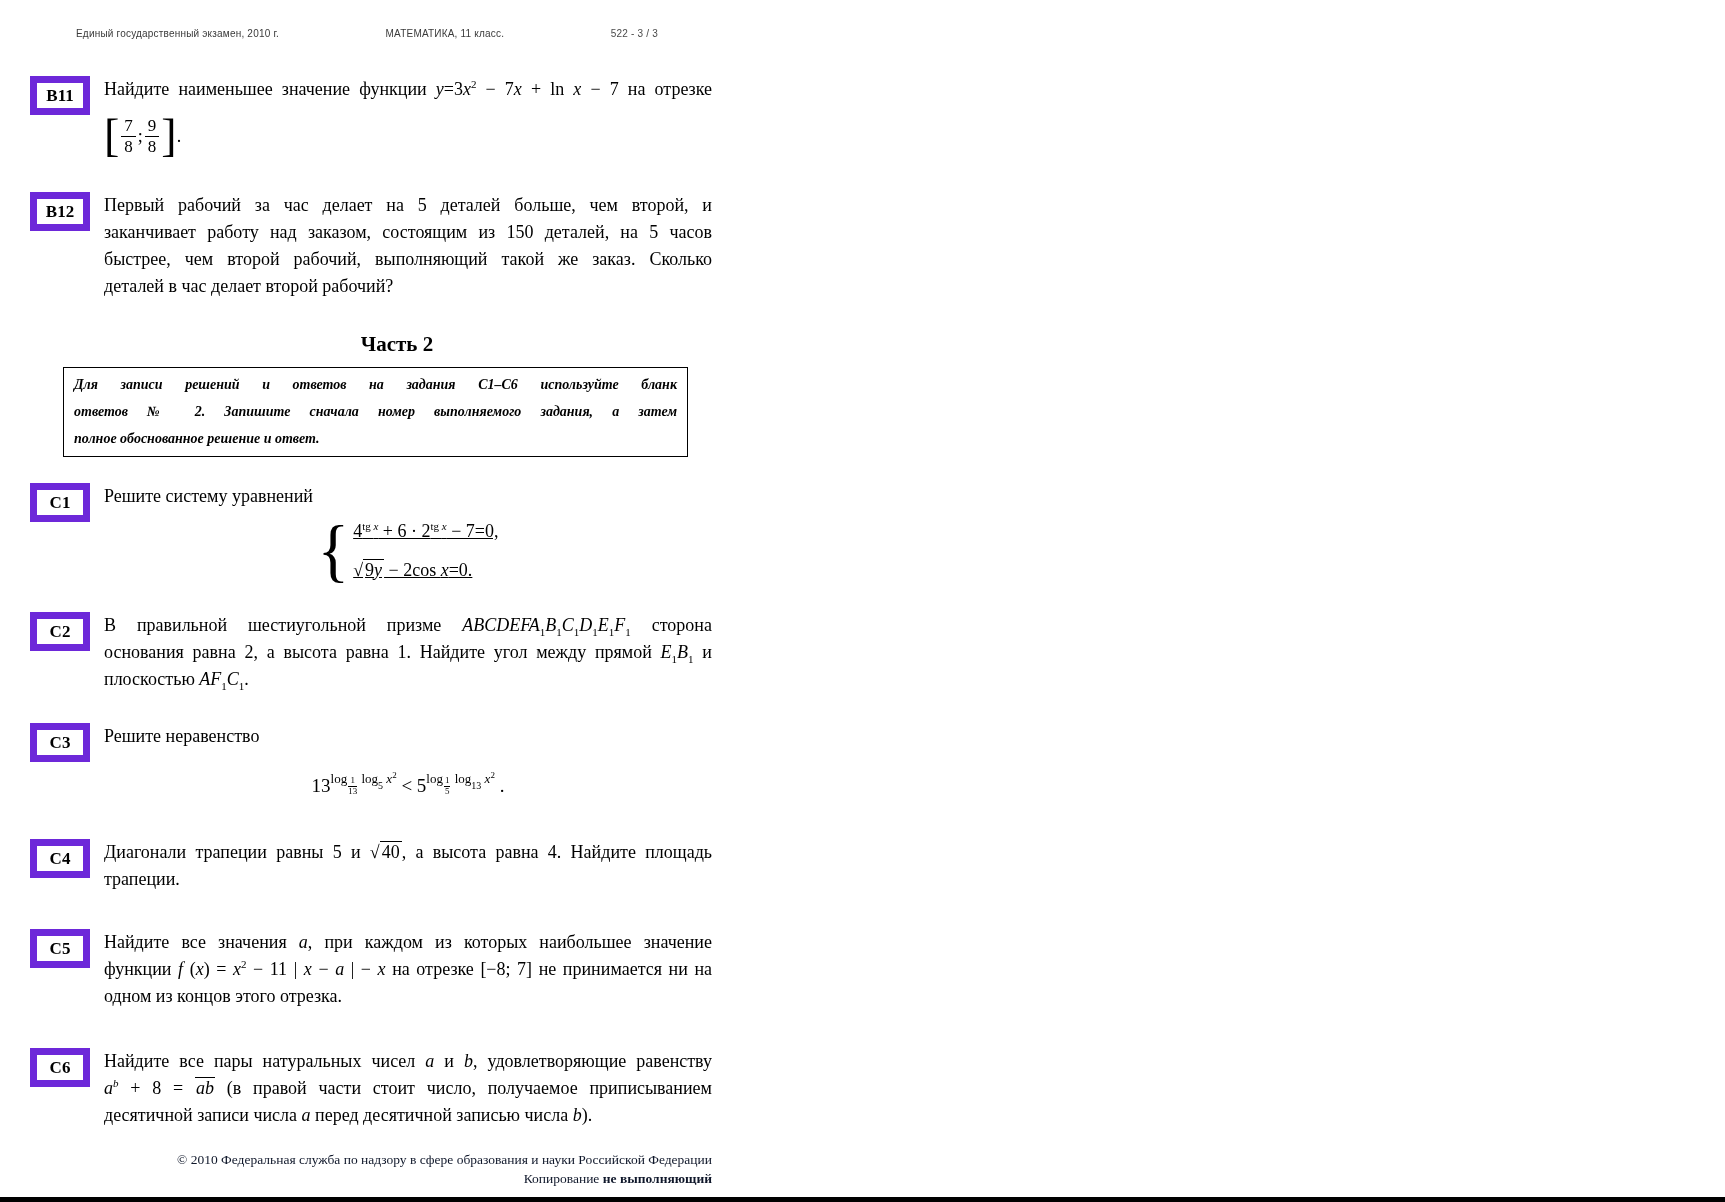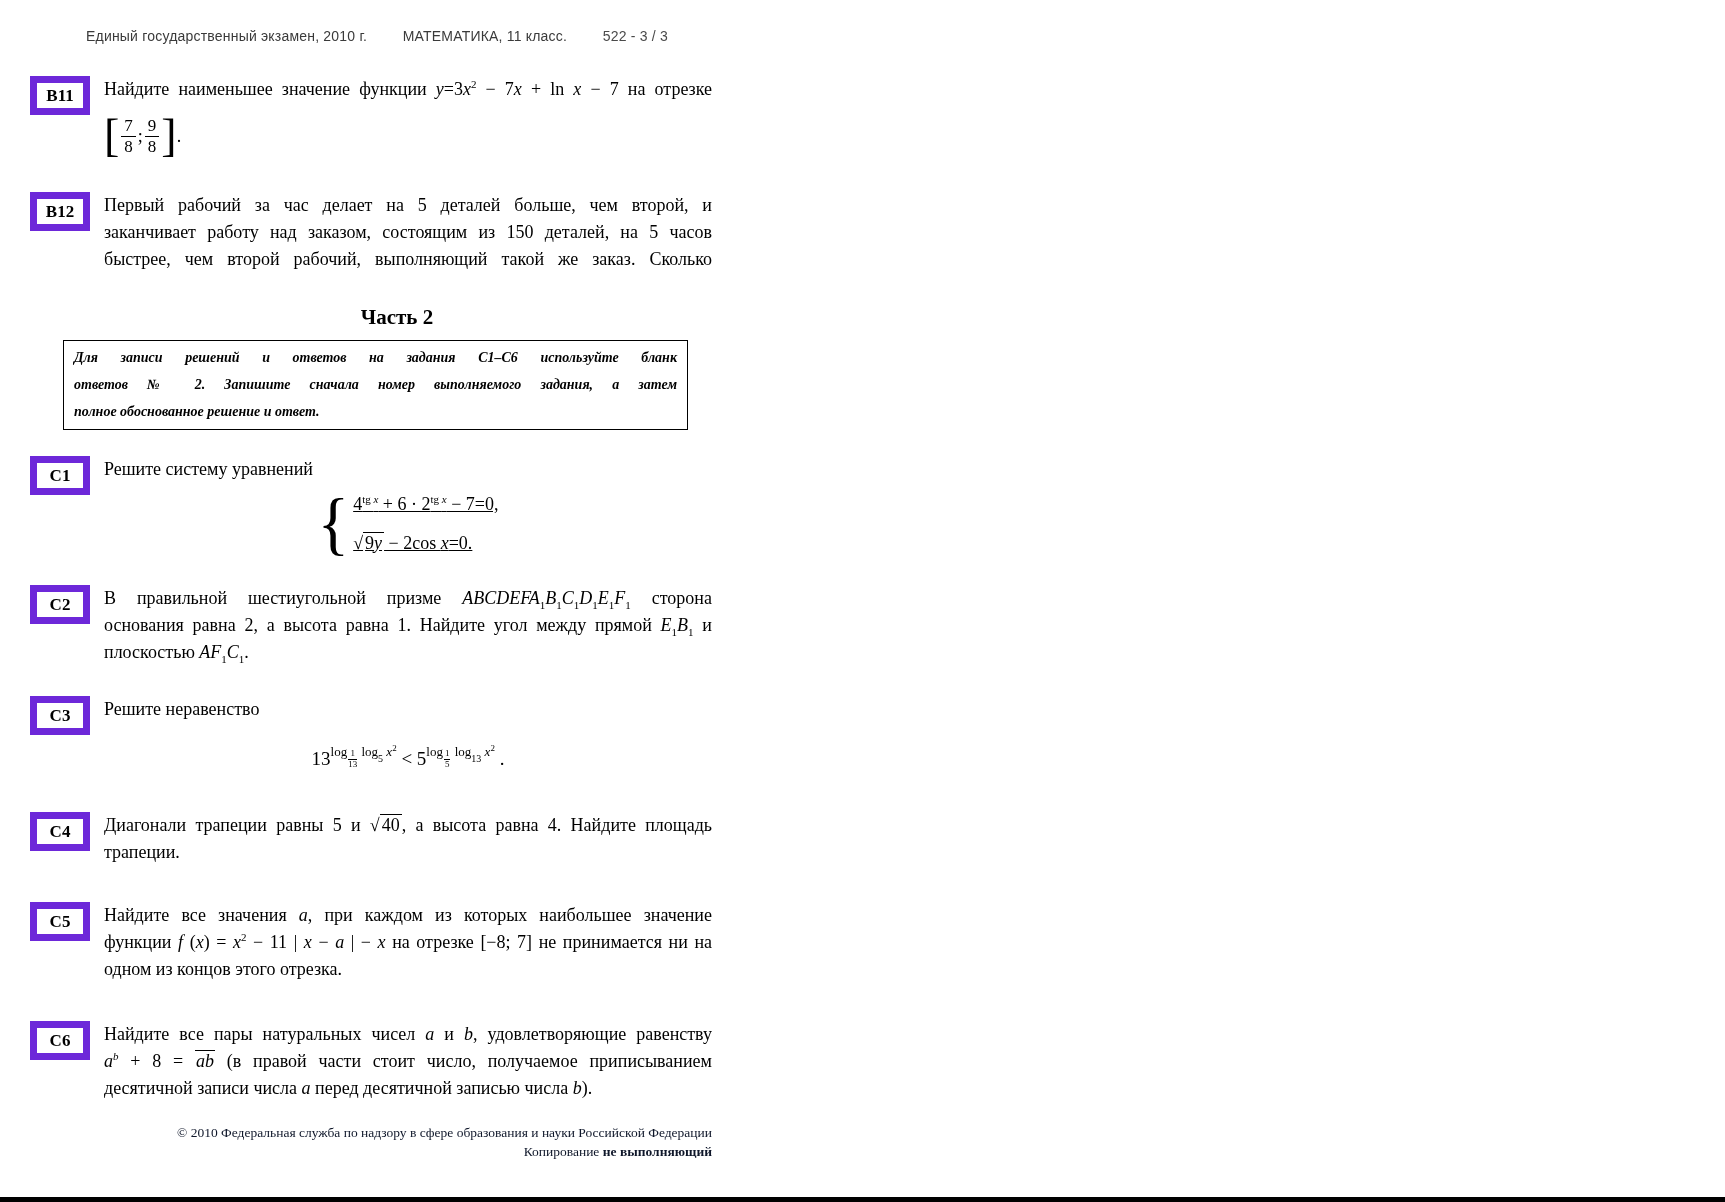--- a/index.html
+++ b/index.html
@@ -5,24 +5,24 @@
   html,body{margin:0;padding:0;}
   body{
     width:1725px;height:1202px;position:relative;overflow:hidden;
     background:#ffffff;color:#000;
     font-family:"Liberation Serif","DejaVu Serif",serif;
   }
   .page{position:absolute;inset:0;background:#fff;}
 
   
   .hdr{
-    position:absolute;left:86px;top:28px;width:582px;
+    position:absolute;left:76px;top:28px;width:582px;
     display:flex;justify-content:space-between;align-items:baseline;
     font-family:"Liberation Sans","DejaVu Sans",sans-serif;
-    font-size:14px;color:#3a3a3a;letter-spacing:.2px;white-space:nowrap;
+    font-size:10px;color:#3a3a3a;letter-spacing:.2px;white-space:nowrap;
   }
   .hdr .pgcode{color:#4a4a4a;}
 
   
   .content{position:absolute;left:30px;top:70px;width:682px;}
 
   .prob{display:flex;align-items:flex-start;}
   .plabel{
     flex:none;width:46px;height:25px;border:7px solid #6d28d9;
     font-weight:bold;font-size:17px;line-height:25px;text-align:center;
@@ -116,20 +116,21 @@
             </span><span class="br">]</span>.</div>
       </div>
     </div>
 
     <div class="prob" id="b12">
       <div class="plabel">B12</div>
       <div class="pbody">
         <div class="line just">Первый рабочий за час делает на 5 деталей больше, чем второй, и</div>
         <div class="line just">заканчивает работу над заказом, состоящим из 150 деталей, на 5 часов</div>
         <div class="line just">быстрее, чем второй рабочий, выполняющий такой же заказ. Сколько</div>
+        <div class="line">деталей в час делает второй рабочий?</div>
       </div>
     </div>
 
     <div class="part2">Часть 2</div>
 
     <div class="instr-box">
       <div class="line just">Для записи решений и ответов на задания С1–С6 используйте бланк</div>
       <div class="line just">ответов № 2. Запишите сначала номер выполняемого задания, а затем</div>
       <div class="line">полное обоснованное решение и ответ.</div>
     </div>

